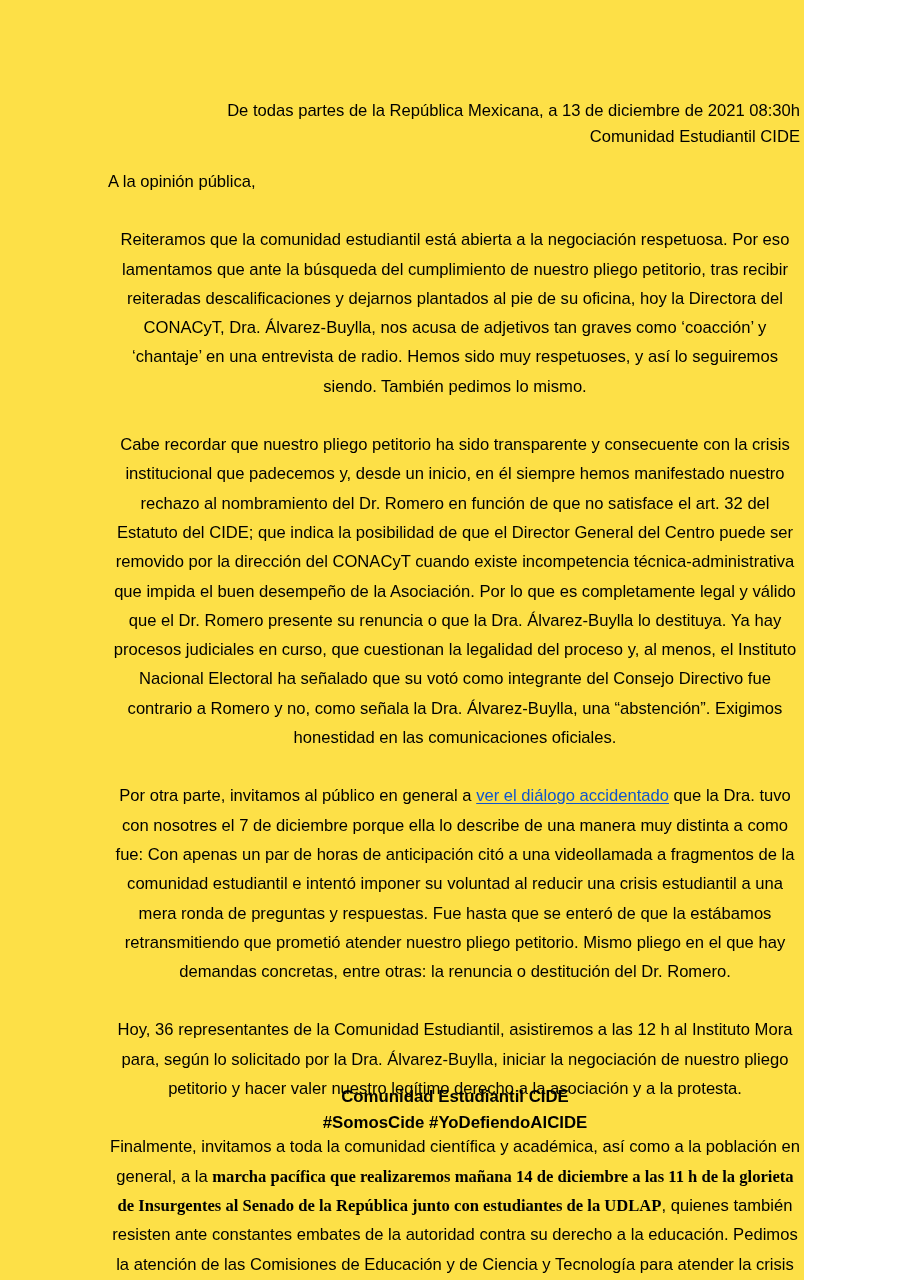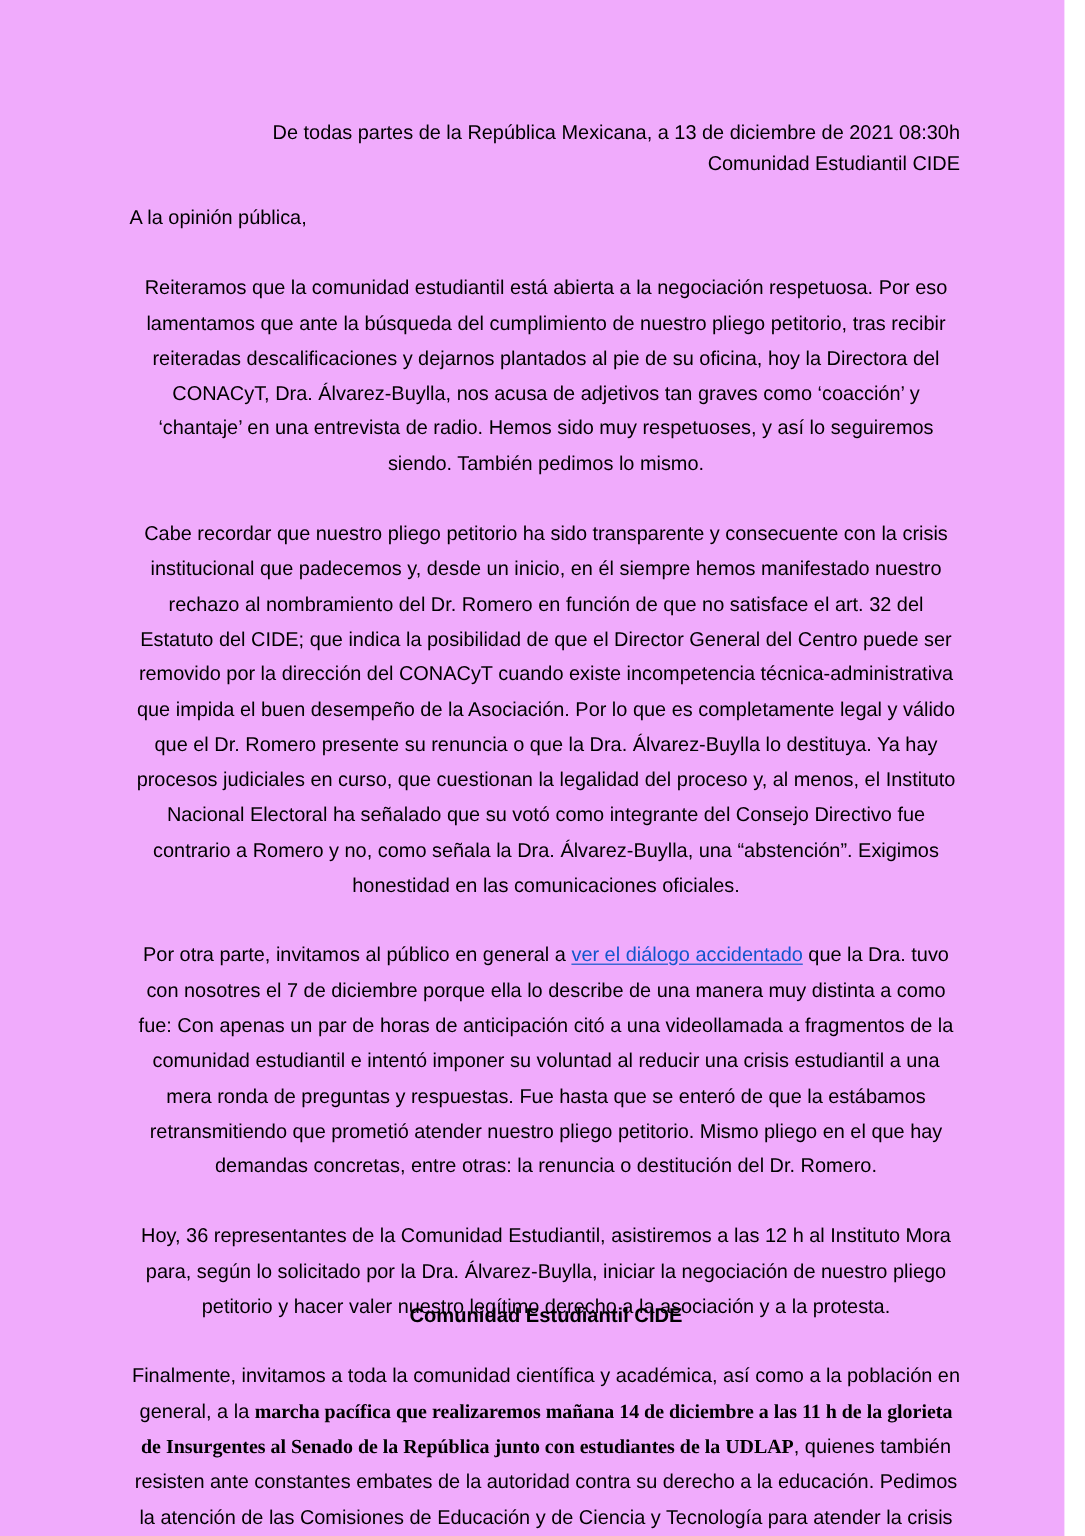--- a/index.html
+++ b/index.html
@@ -10,24 +10,24 @@
   }
   body {
     width: 904px;
     height: 1280px;
     font-family: "Liberation Sans", sans-serif;
     color: #000000;
     -webkit-font-smoothing: antialiased;
   }
   .page {
     position: relative;
-    width: 887px;
+    width: 804px;
     height: 1280px;
     box-sizing: border-box;
-    background: #f0abfc;
+    background: #fde047;
     overflow: hidden;
   }
   .header-block {
     position: absolute;
     left: 108px;
     top: 98px;
     width: 692px;
     text-align: right;
     font-size: 16.6px;
     line-height: 26px;
@@ -101,15 +101,16 @@
     <p class="para"><span>Por otra parte, invitamos al público en general a </span><a class="doclink" href="#">ver el diálogo accidentado</a><span> que la Dra. tuvo con nosotres el 7 de diciembre porque ella lo describe de una manera muy distinta a como fue: Con apenas un par de horas de anticipación citó a una videollamada a fragmentos de la comunidad estudiantil e intentó imponer su voluntad al reducir una crisis estudiantil a una mera ronda de preguntas y respuestas. Fue hasta que se enteró de que la estábamos retransmitiendo que prometió atender nuestro pliego petitorio. Mismo pliego en el que hay demandas concretas, entre otras: la renuncia o destitución del Dr. Romero.</span></p>
 
     <p class="para">Hoy, 36 representantes de la Comunidad Estudiantil, asistiremos a las 12 h al Instituto Mora para, según lo solicitado por la Dra. Álvarez-Buylla, iniciar la negociación de nuestro pliego petitorio y hacer valer nuestro legítimo derecho a la asociación y a la protesta.</p>
 
     <p class="para"><span>Finalmente, invitamos a toda la comunidad científica y académica, así como a la población en general, a la </span><strong class="bold-call">marcha pacífica que realizaremos mañana 14 de diciembre a las 11 h de la glorieta de Insurgentes al Senado de la República junto con estudiantes de la UDLAP</strong><span>, quienes también resisten ante constantes embates de la autoridad contra su derecho a la educación. Pedimos la atención de las Comisiones de Educación y de Ciencia y Tecnología para atender la crisis sectorial que padece la Ciencia en México. En el CIDE sólo somos uno de tantos centros educativos y de investigación afectados por esta administración del CONACyT. ¡Es momento de actuar unides!</span></p>
 
   </div>
 
   <div class="signature">
     <span class="sig-line">Comunidad Estudiantil CIDE</span>
+    <span class="sig-line">#SomosCide #YoDefiendoAlCIDE</span>
   </div>
 
 </div>
 
 </body></html>

